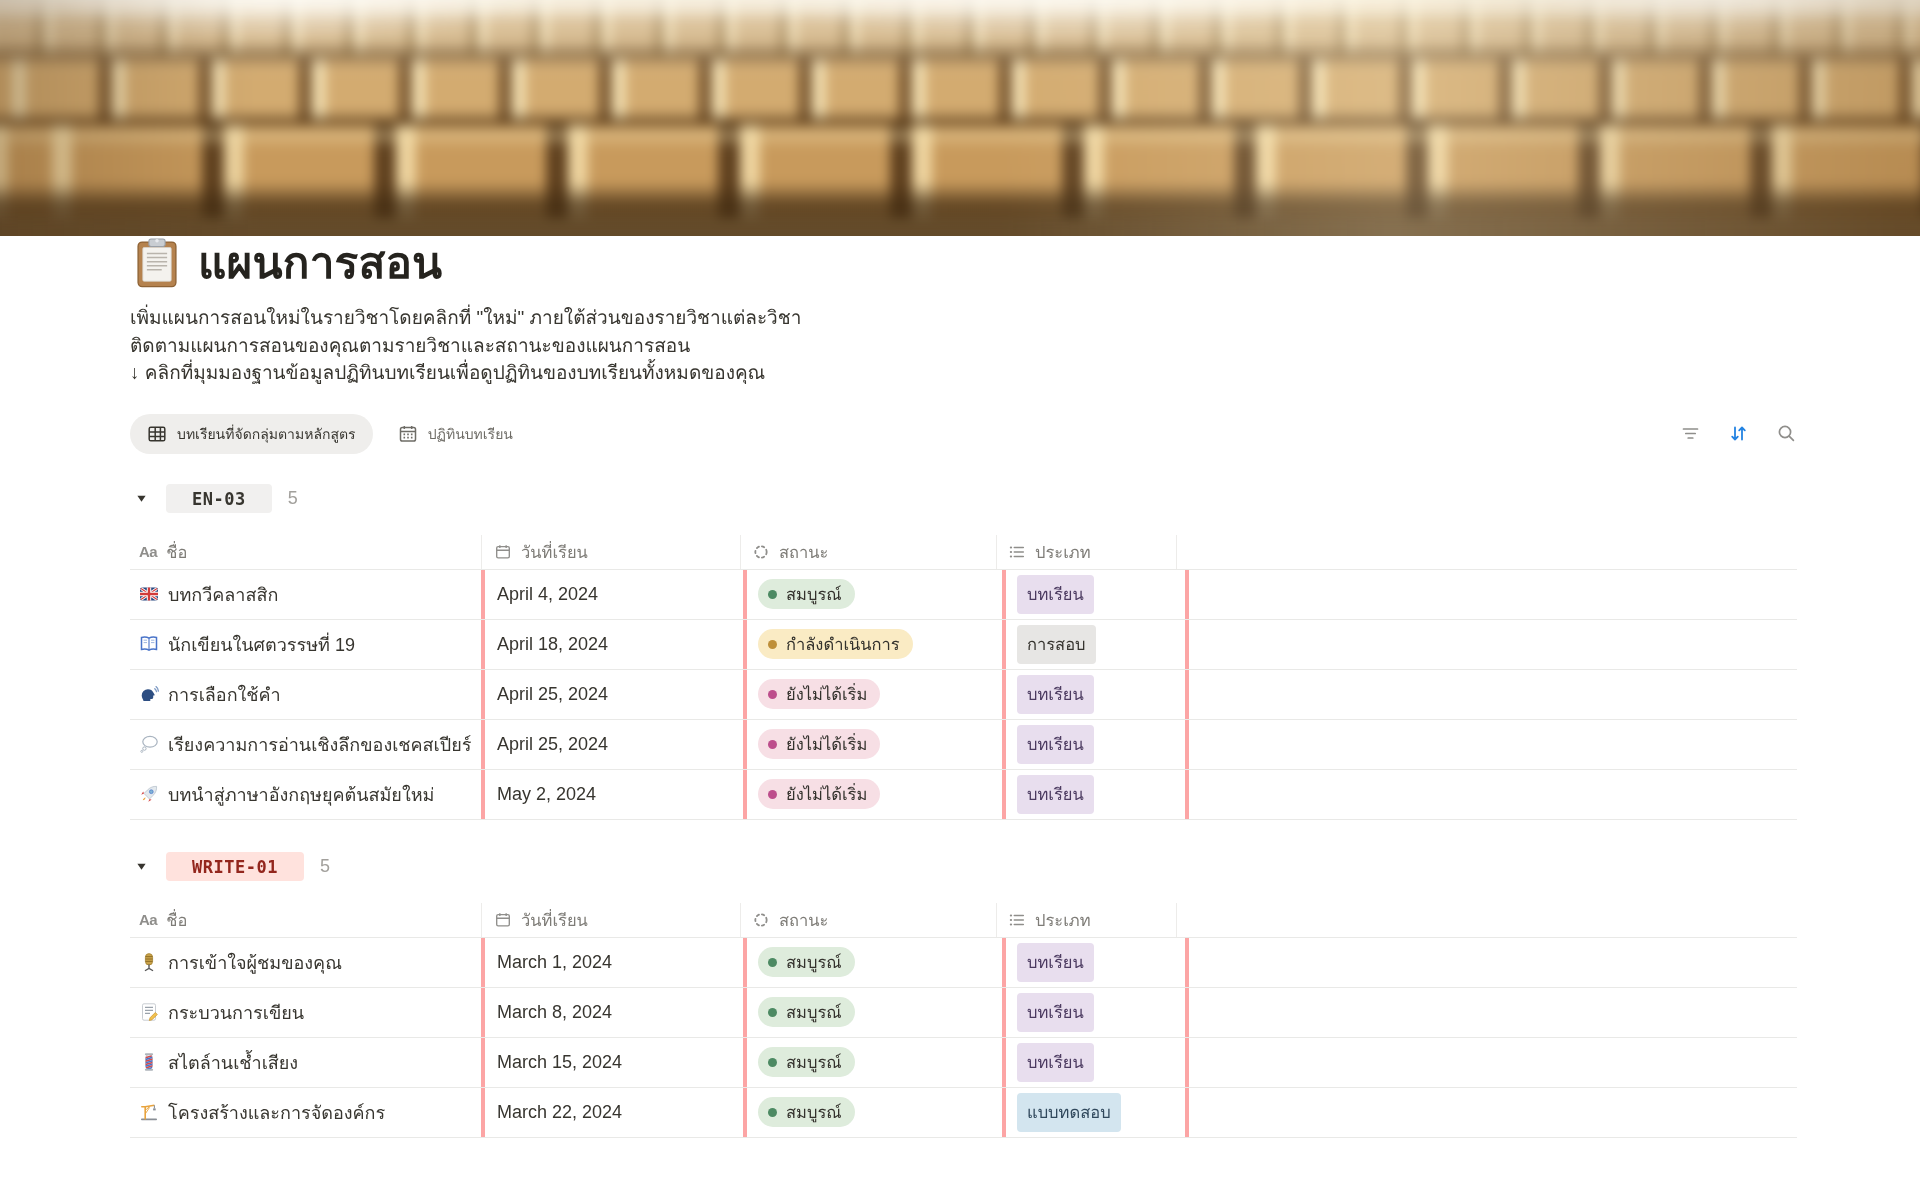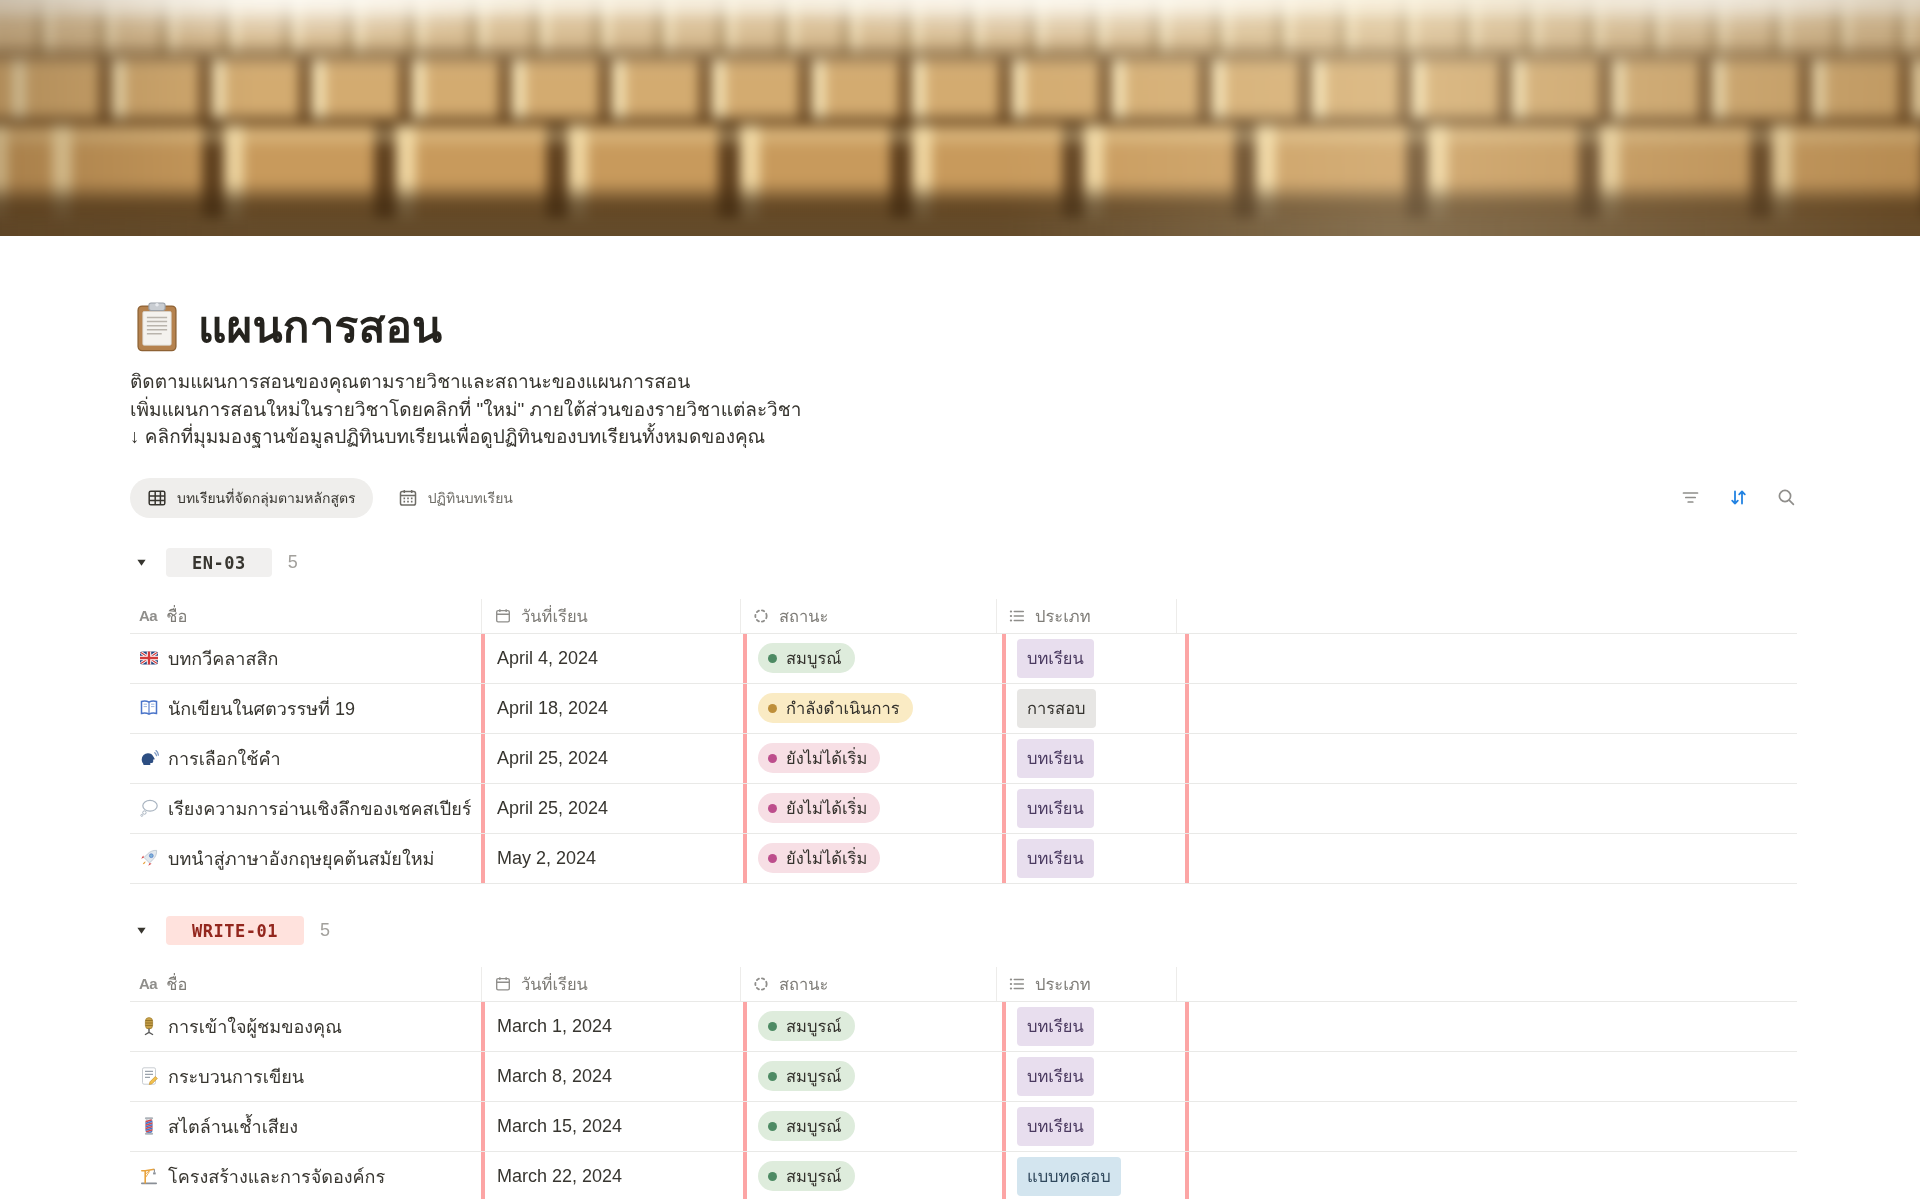--- a/index.html
+++ b/index.html
@@ -28,21 +28,21 @@
       rgba(56,36,14,0) 200px, rgba(66,44,18,.75) 222px 254px);}
   .lightwash{position:absolute;inset:0;
     background:
       radial-gradient(ellipse 420px 120px at 16% -8%, rgba(255,255,255,.85), rgba(255,255,255,0) 70%),
       radial-gradient(ellipse 520px 130px at 55% -10%, rgba(255,255,255,.8), rgba(255,255,255,0) 70%),
       radial-gradient(ellipse 300px 100px at 88% -6%, rgba(255,255,255,.6), rgba(255,255,255,0) 70%),
       linear-gradient(90deg, rgba(80,54,26,.28), rgba(0,0,0,0) 14%, rgba(0,0,0,0) 52%, rgba(255,244,214,.22) 72%, rgba(110,78,40,.18) 98%),
       linear-gradient(180deg, rgba(255,253,246,.9), rgba(255,253,246,.35) 34px, rgba(255,253,246,0) 95px);}
   
   .content{padding:0 123px 0 130px;}
-  .title-row{margin-top:64px;display:flex;align-items:center;gap:14px;}
+  .title-row{display:flex;align-items:center;gap:14px;}
   .page-icon{width:54px;height:54px;display:inline-flex;}
   .page-icon svg{width:54px;height:54px;}
   h1.title{font-size:44px;line-height:1.1;font-weight:700;margin:0;color:#25231E;letter-spacing:.2px;}
   .desc{margin-top:14px;}
   .desc p{margin:0;font-size:19px;line-height:27.5px;color:#37352F;}
   
   .views-row{margin-top:26px;display:flex;align-items:center;justify-content:space-between;height:42px;}
   .tabs{display:flex;align-items:center;gap:8px;}
   .tab{display:inline-flex;align-items:center;gap:10px;height:40px;padding:0 17px;border-radius:20px;
        font-size:14px;font-weight:500;color:#6E6C66;cursor:pointer;}
@@ -104,22 +104,22 @@
             <rect x="9.5" y="8.5" width="21" height="25" rx="1" fill="#F4F2EE" stroke="#D8D4CE" stroke-width=".6"></rect>
             <path d="M12.5 13h15 M12.5 16h15 M12.5 19h15 M12.5 22h15 M12.5 25h11" stroke="#B9B4AC" stroke-width="1.1"></path>
             <rect x="14" y="2.2" width="12" height="5.6" rx="1.6" fill="#C9CDD2" stroke="#9AA0A8" stroke-width=".8"></rect>
             <circle cx="20" cy="3.6" r="1.3" fill="#E8EAEE"></circle>
           </svg>
       </span>
       <h1 class="title">แผนการสอน</h1>
     </div>
 
     <div class="desc">
+      <p>เพิ่มแผนการสอนใหม่ในรายวิชาโดยคลิกที่ "ใหม่" ภายใต้ส่วนของรายวิชาแต่ละวิชา</p>
       <p>ติดตามแผนการสอนของคุณตามรายวิชาและสถานะของแผนการสอน</p>
-      <p>เพิ่มแผนการสอนใหม่ในรายวิชาโดยคลิกที่ "ใหม่" ภายใต้ส่วนของรายวิชาแต่ละวิชา</p>
       <p>↓ คลิกที่มุมมองฐานข้อมูลปฏิทินบทเรียนเพื่อดูปฏิทินของบทเรียนทั้งหมดของคุณ</p>
     </div>
 
     <div class="views-row">
       <div class="tabs">
         <div class="tab active">
           <span>
             <svg viewBox="0 0 20 20" fill="none" stroke="#37352F" stroke-width="1.5">
                 <rect x="2.2" y="3.2" width="15.6" height="13.6" rx="1.6"></rect>
                 <path d="M2.2 8h15.6 M2.2 12.4h15.6 M8.2 3.2v13.6 M13.4 3.2v13.6"></path>

